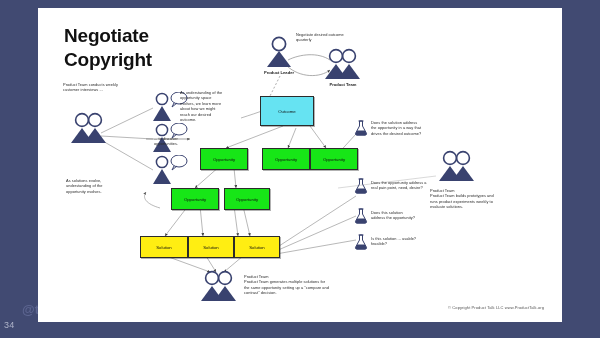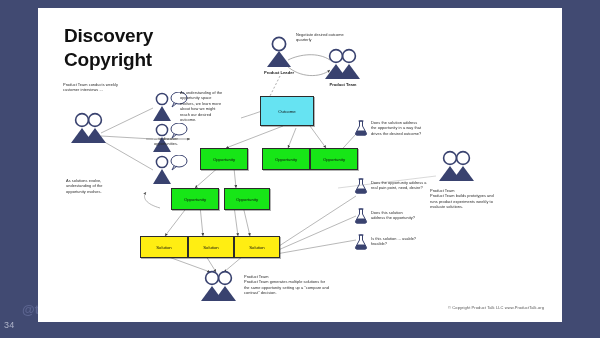--- a/index.html
+++ b/index.html
@@ -95,21 +95,21 @@
         <path d="M296,150 L318,126" stroke="#9a9a9a"></path>
         <path d="M238,240 L318,188" stroke="#9a9a9a"></path>
         <path d="M238,243 L318,208" stroke="#9a9a9a"></path>
         <path d="M238,246 L318,232" stroke="#9a9a9a"></path>
 
         <path d="M300,180 L398,168" stroke="#9a9a9a" opacity="0.55"></path>
       </g>
     </svg>
 
     <div id="title">
-      <div>Discovery</div>
+      <div>Negotiate</div>
       <div>Copyright</div>
     </div>
 
     <div class="person" style="left:28px;top:104px;">
       <svg width="46" height="32" viewBox="0 0 46 32">
         <circle cx="16" cy="8" r="6.4" fill="none" stroke="#39426f" stroke-width="1.6"></circle>
         <circle cx="29" cy="8" r="6.4" fill="none" stroke="#39426f" stroke-width="1.6"></circle>
         <path d="M5,31 L16,16 L27,31 z" fill="#39426f"></path>
         <path d="M18,31 L29,16 L40,31 z" fill="#39426f"></path>
       </svg>

